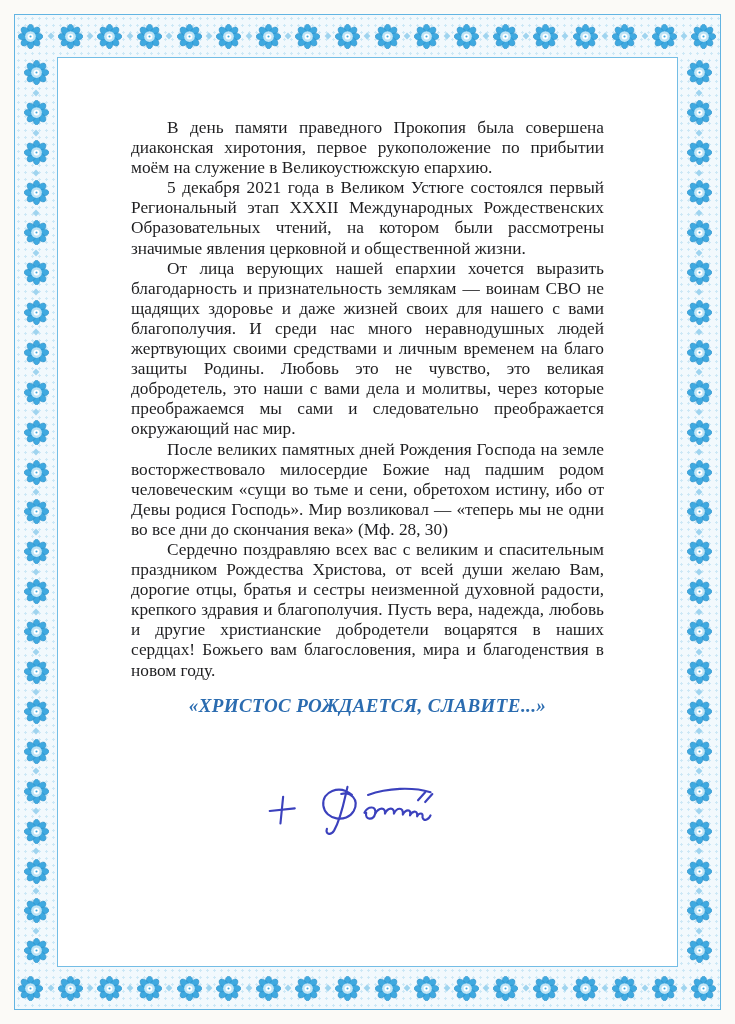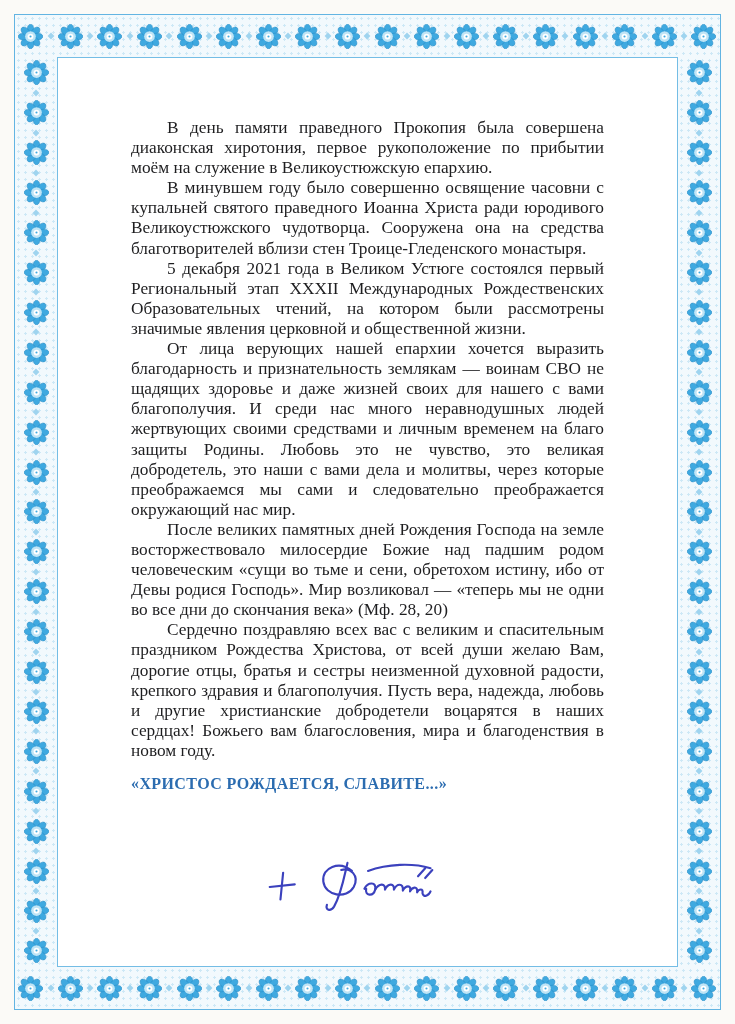--- a/index.html
+++ b/index.html
@@ -44,23 +44,24 @@
   .body-text p{
     margin:0;
     font-size:17.3px;
     line-height:20.1px;
     text-align:justify;
     text-indent:36px;
     color:#1e1e20;
   }
   .slogan{
     margin-top:14px;
-    text-align:left;
+    text-align:center;
+    font-style:italic;
     font-weight:600;
-    font-size:16px;
+    font-size:19px;
     letter-spacing:.4px;
     color:#2b6cb0;
   }
   .signature-wrap{
     margin-top:58px;
     display:flex;justify-content:center;
   }
 </style>
 </head>
 <body>
@@ -1539,24 +1540,23 @@
           <circle cx="20" cy="20" r="4.6" fill="#ffffff"></circle>
           <circle cx="20" cy="20" r="1.7" fill="#3fa9e0"></circle>
         </svg>
       </div>
 
     <div class="inner">
       <div class="content">
 
         <div class="body-text">
           <p>В день памяти праведного Прокопия была совершена диаконская хиротония, первое рукоположение по прибытии моём на служение в Великоустюжскую епархию.</p>
-          <p>В минувшем году было совершенно освящение часовни с купальней святого праведного Иоанна Христа ради юродивого Великоустюжского чудотворца. Сооружена она на средства благотворителей вблизи стен Троице-Гледенского монастыря.</p>
           <p>5 декабря 2021 года в Великом Устюге состоялся первый Региональный этап XXXII Международных Рождественских Образовательных чтений, на котором были рассмотрены значимые явления церковной и общественной жизни.</p>
           <p>От лица верующих нашей епархии хочется выразить благодарность и признательность землякам — воинам СВО не щадящих здоровье и даже жизней своих для нашего с вами благополучия. И среди нас много неравнодушных людей жертвующих своими средствами и личным временем на благо защиты Родины. Любовь это не чувство, это великая добродетель, это наши с вами дела и молитвы, через которые преображаемся мы сами и следовательно преображается окружающий нас мир.</p>
-          <p>После великих памятных дней Рождения Господа на земле восторжествовало милосердие Божие над падшим родом человеческим «сущи во тьме и сени, обретохом истину, ибо от Девы родися Господь». Мир возликовал — «теперь мы не одни во все дни до скончания века» (Мф. 28, 20)</p>
+          <p>После великих памятных дней Рождения Господа на земле восторжествовало милосердие Божие над падшим родом человеческим «сущи во тьме и сени, обретохом истину, ибо от Девы родися Господь». Мир возликовал — «теперь мы не одни во все дни до скончания века» (Мф. 28, 30)</p>
           <p>Сердечно поздравляю всех вас с великим и спасительным праздником Рождества Христова, от всей души желаю Вам, дорогие отцы, братья и сестры неизменной духовной радости, крепкого здравия и благополучия. Пусть вера, надежда, любовь и другие христианские добродетели воцарятся в наших сердцах! Божьего вам благословения, мира и благоденствия в новом году.</p>
         </div>
 
         <div class="slogan">«ХРИСТОС РОЖДАЕТСЯ, СЛАВИТЕ...»</div>
 
         <div class="signature-wrap" aria-label="+ Фотий">
           <svg viewBox="0 0 300 80" width="268" height="72">
             <g fill="none" stroke="#3b41bd" stroke-width="2.4" stroke-linecap="round" stroke-linejoin="round">
 
               <path d="M40,40 L68,37"></path>

